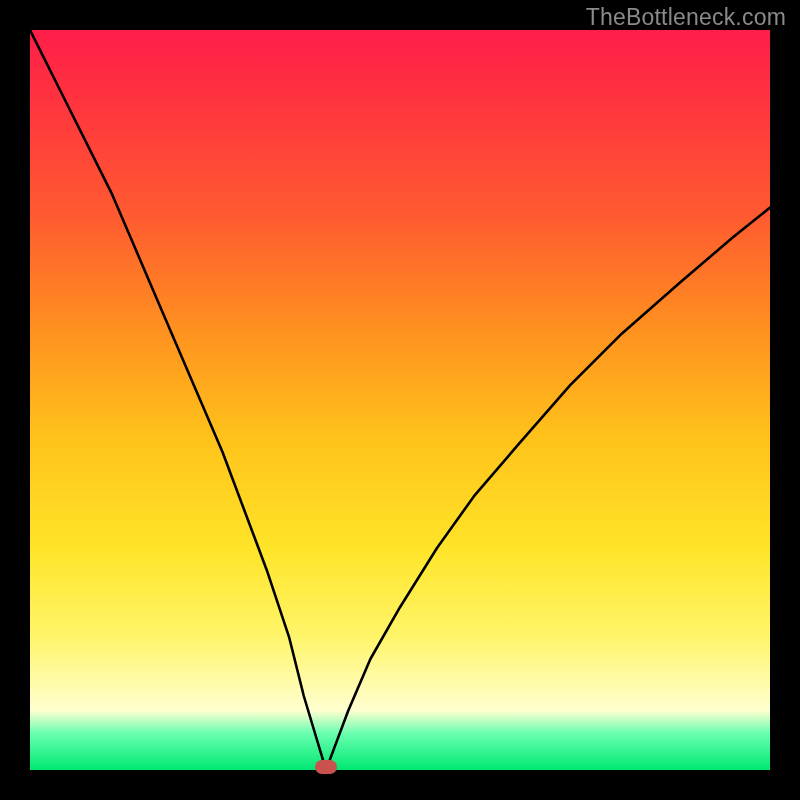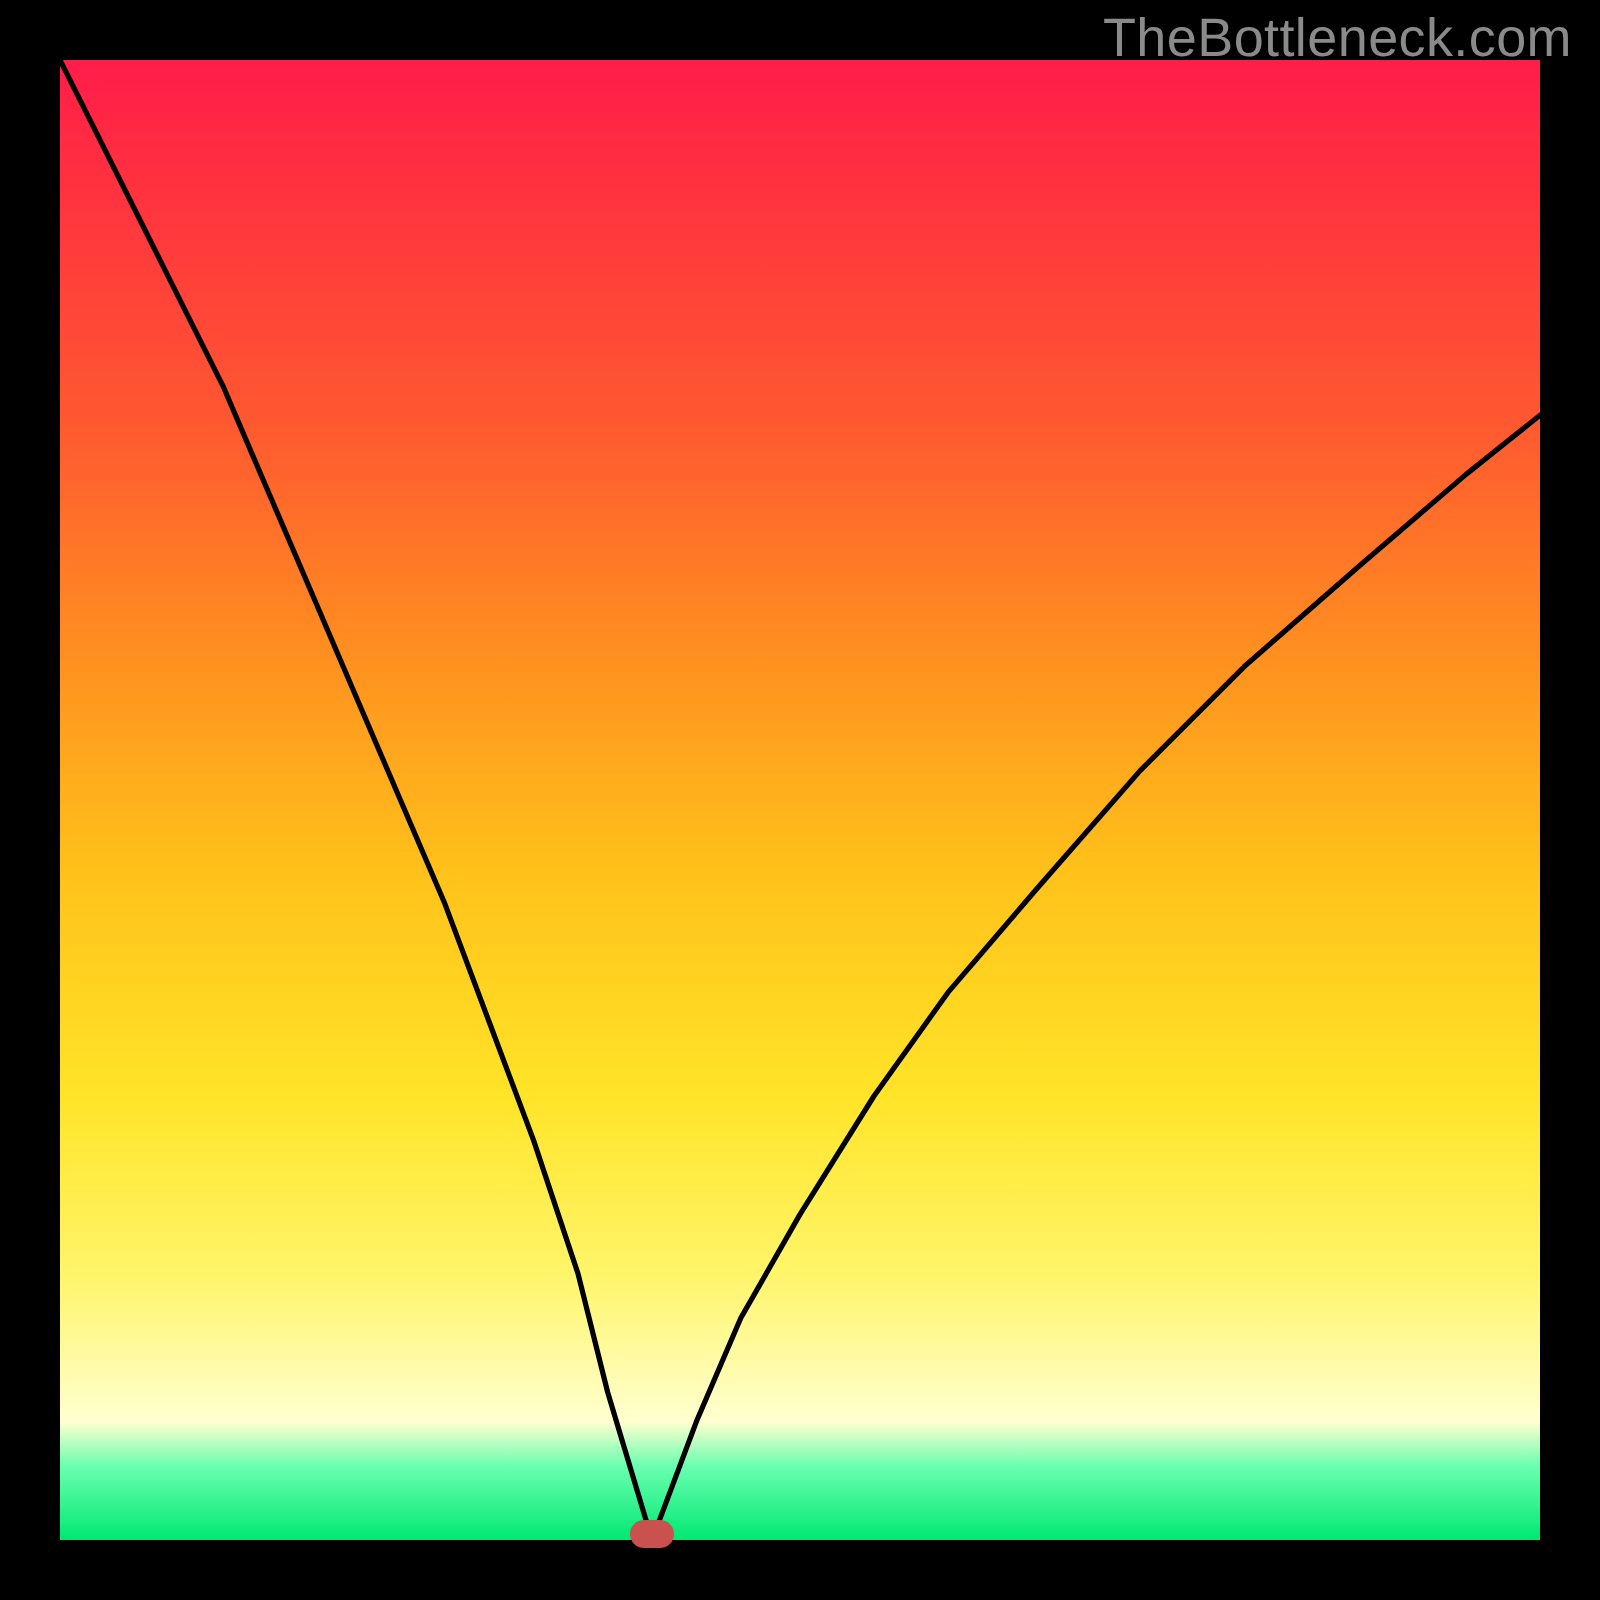--- a/index.html
+++ b/index.html
@@ -37,21 +37,21 @@
       #ffffd0 92%,
       #6affb0 95%,
       #00e872 100%
     );
   }
   .watermark {
     position: absolute;
     top: 4px;
     right: 14px;
     color: #8a8a8a;
-    font-size: 27px;
+    font-size: 23px;
     font-weight: 500;
     letter-spacing: 0.2px;
     user-select: none;
   }
   svg.curve {
     position: absolute;
     top: 0; left: 0;
     width: 740px;
     height: 740px;
   }

